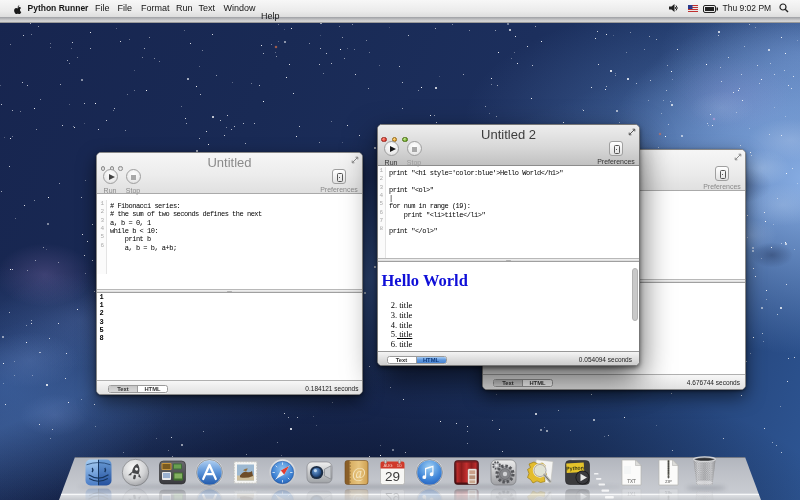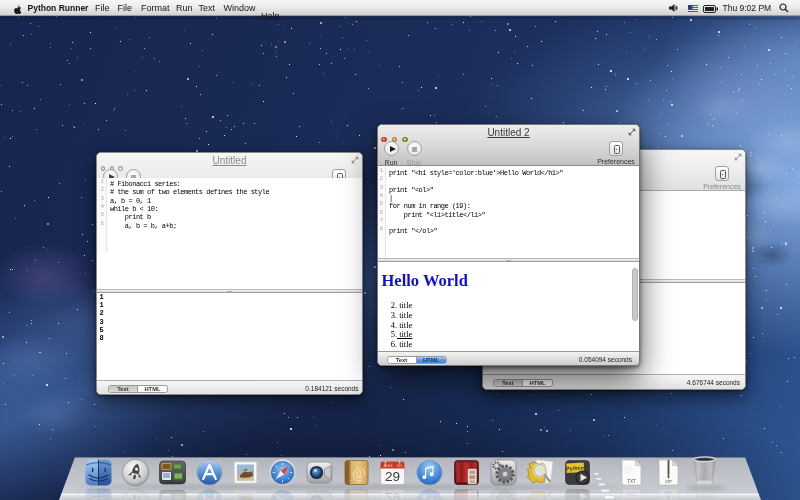--- a/index.html
+++ b/index.html
@@ -15,37 +15,37 @@
     radial-gradient(ellipse 380px 170px at 730px 120px, rgba(105,145,205,.45), rgba(105,145,205,0) 70%),
     radial-gradient(ellipse 240px 170px at 5px 385px, rgba(75,120,190,.5), rgba(75,120,190,0) 70%),
     radial-gradient(ellipse 600px 240px at 380px 545px, rgba(4,8,24,.8), rgba(4,8,24,0) 80%),
     linear-gradient(158deg, rgba(80,125,190,0) 40%, rgba(80,125,190,.22) 47%, rgba(90,135,200,.34) 52%, rgba(80,125,190,.2) 58%, rgba(80,125,190,0) 66%),
     linear-gradient(112deg, #17254f 0%, #192a55 30%, #1c2f5d 55%, #213d70 78%, #2e5694 100%);
 }
 .s1 { position:absolute; width:1px; height:1px; background:transparent; box-shadow:259px 85px 0 rgba(255,255,255,0.72), 58px 262px 0 rgba(255,255,255,0.49), 46px 249px 0 rgba(255,255,255,0.23), 347px 48px 0 rgba(255,255,255,0.27), 502px 451px 0 rgba(255,255,255,0.66), 781px 37px 0 rgba(255,255,255,0.89), 232px 82px 0 rgba(255,255,255,0.29), 247px 391px 0 rgba(255,255,255,0.34), 511px 187px 0 rgba(255,255,255,0.64), 50px 43px 0 rgba(255,255,255,0.36), 544px 212px 0 rgba(255,255,255,0.45), 468px 224px 0 rgba(255,255,255,0.44), 636px 337px 0 rgba(255,255,255,0.4), 784px 70px 0 rgba(255,255,255,0.53), 606px 86px 0 rgba(255,255,255,0.59), 31px 323px 0 rgba(255,255,255,0.81), 700px 160px 0 rgba(255,255,255,0.76), 475px 282px 0 rgba(255,255,255,0.56), 672px 450px 0 rgba(255,255,255,0.58), 49px 338px 0 rgba(255,255,255,0.72), 658px 147px 0 rgba(255,255,255,0.51), 535px 26px 0 rgba(255,255,255,0.57), 134px 70px 0 rgba(255,255,255,0.25), 615px 75px 0 rgba(255,255,255,0.4), 313px 416px 0 rgba(255,255,255,0.26), 440px 421px 0 rgba(255,255,255,0.86), 223px 207px 0 rgba(255,255,255,0.49), 186px 123px 0 rgba(255,255,255,0.59), 471px 137px 0 rgba(255,255,255,0.2), 335px 185px 0 rgba(255,255,255,0.65), 762px 333px 0 rgba(255,255,255,0.61), 541px 41px 0 rgba(255,255,255,0.92), 624px 417px 0 rgba(255,255,255,0.84), 319px 64px 0 rgba(255,255,255,0.71), 50px 47px 0 rgba(255,255,255,0.37), 130px 172px 0 rgba(255,255,255,0.24), 0px 85px 0 rgba(255,255,255,0.28), 291px 28px 0 rgba(255,255,255,0.9), 491px 84px 0 rgba(255,255,255,0.4), 278px 183px 0 rgba(255,255,255,0.3), 679px 472px 0 rgba(255,255,255,0.57), 69px 63px 0 rgba(255,255,255,0.47), 761px 258px 0 rgba(255,255,255,0.32), 435px 28px 0 rgba(255,255,255,0.62), 293px 93px 0 rgba(255,255,255,0.82), 649px 468px 0 rgba(255,255,255,0.88), 655px 356px 0 rgba(255,255,255,0.38), 284px 29px 0 rgba(255,255,255,0.22), 224px 135px 0 rgba(255,255,255,0.75), 765px 221px 0 rgba(255,255,255,0.95), 181px 106px 0 rgba(255,255,255,0.36), 499px 429px 0 rgba(255,255,255,0.87), 522px 383px 0 rgba(255,255,255,0.27), 728px 375px 0 rgba(255,255,255,0.8), 143px 378px 0 rgba(255,255,255,0.47), 777px 198px 0 rgba(255,255,255,0.52), 661px 466px 0 rgba(255,255,255,0.73), 439px 76px 0 rgba(255,255,255,0.21), 777px 314px 0 rgba(255,255,255,0.62), 747px 215px 0 rgba(255,255,255,0.9), 661px 113px 0 rgba(255,255,255,0.4), 234px 126px 0 rgba(255,255,255,0.67), 207px 208px 0 rgba(255,255,255,0.3), 728px 178px 0 rgba(255,255,255,0.57), 467px 431px 0 rgba(255,255,255,0.54), 401px 260px 0 rgba(255,255,255,0.62), 15px 218px 0 rgba(255,255,255,0.35), 3px 383px 0 rgba(255,255,255,0.34), 580px 271px 0 rgba(255,255,255,0.46), 415px 271px 0 rgba(255,255,255,0.83), 85px 273px 0 rgba(255,255,255,0.4), 222px 370px 0 rgba(255,255,255,0.61), 608px 435px 0 rgba(255,255,255,0.55), 404px 251px 0 rgba(255,255,255,0.75), 362px 261px 0 rgba(255,255,255,0.58), 753px 337px 0 rgba(255,255,255,0.9), 208px 273px 0 rgba(255,255,255,0.95), 672px 79px 0 rgba(255,255,255,0.3), 354px 49px 0 rgba(255,255,255,0.39), 58px 323px 0 rgba(255,255,255,0.83), 706px 460px 0 rgba(255,255,255,0.38), 319px 240px 0 rgba(255,255,255,0.99), 666px 90px 0 rgba(255,255,255,0.55), 412px 172px 0 rgba(255,255,255,0.36), 255px 347px 0 rgba(255,255,255,0.22), 352px 24px 0 rgba(255,255,255,0.47), 499px 251px 0 rgba(255,255,255,0.25), 212px 34px 0 rgba(255,255,255,0.82), 216px 75px 0 rgba(255,255,255,0.54), 735px 278px 0 rgba(255,255,255,0.76), 72px 42px 0 rgba(255,255,255,0.75), 340px 49px 0 rgba(255,255,255,0.95), 508px 384px 0 rgba(255,255,255,0.27), 422px 125px 0 rgba(255,255,255,0.29), 129px 39px 0 rgba(255,255,255,0.36), 250px 156px 0 rgba(255,255,255,0.81), 232px 246px 0 rgba(255,255,255,0.34), 278px 24px 0 rgba(255,255,255,0.4), 380px 445px 0 rgba(255,255,255,0.29), 346px 243px 0 rgba(255,255,255,0.87), 314px 249px 0 rgba(255,255,255,0.75), 786px 173px 0 rgba(255,255,255,0.87), 565px 308px 0 rgba(255,255,255,0.52), 278px 41px 0 rgba(255,255,255,0.3), 68px 402px 0 rgba(255,255,255,0.9), 226px 127px 0 rgba(255,255,255,0.43), 368px 88px 0 rgba(255,255,255,0.56), 211px 457px 0 rgba(255,255,255,0.98), 196px 459px 0 rgba(255,255,255,0.45), 1px 191px 0 rgba(255,255,255,0.58), 402px 108px 0 rgba(255,255,255,0.6), 4px 137px 0 rgba(255,255,255,0.27), 320px 35px 0 rgba(255,255,255,0.22), 243px 123px 0 rgba(255,255,255,0.67), 423px 360px 0 rgba(255,255,255,0.73), 703px 195px 0 rgba(255,255,255,0.46), 788px 85px 0 rgba(255,255,255,0.78), 515px 36px 0 rgba(255,255,255,0.87), 714px 304px 0 rgba(255,255,255,0.79), 650px 80px 0 rgba(255,255,255,0.62), 403px 399px 0 rgba(255,255,255,0.84), 467px 426px 0 rgba(255,255,255,0.75), 184px 30px 0 rgba(255,255,255,0.31), 289px 64px 0 rgba(255,255,255,0.87), 447px 304px 0 rgba(255,255,255,0.7), 545px 241px 0 rgba(255,255,255,0.2), 638px 359px 0 rgba(255,255,255,0.6), 527px 46px 0 rgba(255,255,255,0.79), 202px 50px 0 rgba(255,255,255,0.41), 583px 110px 0 rgba(255,255,255,0.79), 781px 243px 0 rgba(255,255,255,0.51), 383px 330px 0 rgba(255,255,255,0.81), 514px 52px 0 rgba(255,255,255,0.32), 203px 357px 0 rgba(255,255,255,0.44), 10px 44px 0 rgba(255,255,255,0.42), 413px 229px 0 rgba(255,255,255,0.57), 95px 426px 0 rgba(255,255,255,0.36), 749px 24px 0 rgba(255,255,255,0.57), 168px 450px 0 rgba(255,255,255,0.37), 113px 257px 0 rgba(255,255,255,0.96), 106px 392px 0 rgba(255,255,255,0.61), 563px 122px 0 rgba(255,255,255,0.92), 389px 27px 0 rgba(255,255,255,0.2), 393px 223px 0 rgba(255,255,255,0.44), 113px 174px 0 rgba(255,255,255,0.45), 672px 17px 0 rgba(255,255,255,0.8), 671px 71px 0 rgba(255,255,255,0.94), 570px 430px 0 rgba(255,255,255,0.43), 314px 474px 0 rgba(255,255,255,0.67), 342px 142px 0 rgba(255,255,255,0.24), 81px 399px 0 rgba(255,255,255,0.43), 199px 138px 0 rgba(255,255,255,0.61), 152px 187px 0 rgba(255,255,255,0.96), 707px 389px 0 rgba(255,255,255,0.7), 753px 268px 0 rgba(255,255,255,0.78), 40px 352px 0 rgba(255,255,255,0.56), 516px 147px 0 rgba(255,255,255,0.24), 741px 74px 0 rgba(255,255,255,0.58), 275px 153px 0 rgba(255,255,255,0.79), 781px 135px 0 rgba(255,255,255,0.72), 241px 272px 0 rgba(255,255,255,0.52), 134px 90px 0 rgba(255,255,255,0.37), 725px 244px 0 rgba(255,255,255,0.38), 154px 58px 0 rgba(255,255,255,0.47), 73px 126px 0 rgba(255,255,255,0.41), 456px 423px 0 rgba(255,255,255,0.8), 331px 257px 0 rgba(255,255,255,0.5), 271px 44px 0 rgba(255,255,255,0.42), 774px 74px 0 rgba(255,255,255,0.6), 199px 199px 0 rgba(255,255,255,0.56), 26px 342px 0 rgba(255,255,255,0.92), 470px 16px 0 rgba(255,255,255,0.51), 741px 395px 0 rgba(255,255,255,0.88), 199px 66px 0 rgba(255,255,255,0.32), 418px 329px 0 rgba(255,255,255,0.95), 518px 367px 0 rgba(255,255,255,0.57), 32px 375px 0 rgba(255,255,255,0.39), 516px 155px 0 rgba(255,255,255,0.3), 201px 308px 0 rgba(255,255,255,0.76), 90px 48px 0 rgba(255,255,255,0.62), 466px 194px 0 rgba(255,255,255,0.38), 481px 21px 0 rgba(255,255,255,0.44), 369px 456px 0 rgba(255,255,255,0.72), 380px 124px 0 rgba(255,255,255,0.4), 270px 209px 0 rgba(255,255,255,0.75), 158px 382px 0 rgba(255,255,255,0.79), 164px 461px 0 rgba(255,255,255,0.45), 185px 118px 0 rgba(255,255,255,0.81), 179px 207px 0 rgba(255,255,255,0.73), 759px 83px 0 rgba(255,255,255,0.51), 48px 197px 0 rgba(255,255,255,0.92), 707px 352px 0 rgba(255,255,255,1.0), 263px 101px 0 rgba(255,255,255,0.95), 597px 31px 0 rgba(255,255,255,0.73), 303px 188px 0 rgba(255,255,255,0.47), 135px 17px 0 rgba(255,255,255,0.42), 281px 455px 0 rgba(255,255,255,0.3), 166px 180px 0 rgba(255,255,255,0.86), 658px 214px 0 rgba(255,255,255,0.24), 379px 187px 0 rgba(255,255,255,0.94), 154px 183px 0 rgba(255,255,255,0.92), 24px 205px 0 rgba(255,255,255,0.85), 613px 35px 0 rgba(255,255,255,0.23), 50px 438px 0 rgba(255,255,255,0.41), 719px 172px 0 rgba(255,255,255,0.42), 766px 299px 0 rgba(255,255,255,0.41), 573px 161px 0 rgba(255,255,255,0.42), 3px 363px 0 rgba(255,255,255,0.93), 755px 27px 0 rgba(255,255,255,0.39), 380px 455px 0 rgba(255,255,255,0.96), 201px 213px 0 rgba(255,255,255,0.59), 742px 100px 0 rgba(255,255,255,0.84), 591px 394px 0 rgba(255,255,255,0.82), 262px 163px 0 rgba(255,255,255,0.49), 626px 52px 0 rgba(255,255,255,0.36), 602px 130px 0 rgba(255,255,255,0.25), 27px 270px 0 rgba(255,255,255,0.46), 67px 60px 0 rgba(255,255,255,0.6), 568px 221px 0 rgba(255,255,255,0.39), 333px 301px 0 rgba(255,255,255,0.74), 673px 151px 0 rgba(255,255,255,0.65), 196px 86px 0 rgba(255,255,255,0.91), 463px 166px 0 rgba(255,255,255,0.52), 794px 249px 0 rgba(255,255,255,0.39), 647px 316px 0 rgba(255,255,255,0.99), 82px 234px 0 rgba(255,255,255,0.86), 95px 103px 0 rgba(255,255,255,0.98), 467px 443px 0 rgba(255,255,255,0.5), 359px 135px 0 rgba(255,255,255,0.82), 757px 65px 0 rgba(255,255,255,0.68), 496px 116px 0 rgba(255,255,255,0.49), 113px 110px 0 rgba(255,255,255,0.4), 480px 315px 0 rgba(255,255,255,0.36), 9px 166px 0 rgba(255,255,255,0.74), 148px 159px 0 rgba(255,255,255,0.36), 636px 268px 0 rgba(255,255,255,0.25), 81px 197px 0 rgba(255,255,255,0.64), 511px 58px 0 rgba(255,255,255,0.33), 556px 204px 0 rgba(255,255,255,0.43), 246px 454px 0 rgba(255,255,255,0.45), 286px 207px 0 rgba(255,255,255,0.89), 797px 183px 0 rgba(255,255,255,0.36), 582px 109px 0 rgba(255,255,255,0.2), 721px 211px 0 rgba(255,255,255,0.86), 12px 269px 0 rgba(255,255,255,0.71), 728px 57px 0 rgba(255,255,255,0.7), 297px 248px 0 rgba(255,255,255,0.32), 227px 255px 0 rgba(255,255,255,0.94), 87px 241px 0 rgba(255,255,255,0.84), 774px 107px 0 rgba(255,255,255,0.3), 741px 194px 0 rgba(255,255,255,0.92), 496px 394px 0 rgba(255,255,255,0.33), 178px 202px 0 rgba(255,255,255,0.88), 663px 100px 0 rgba(255,255,255,0.37), 320px 254px 0 rgba(255,255,255,0.51), 98px 129px 0 rgba(255,255,255,0.78), 718px 35px 0 rgba(255,255,255,0.65), 606px 34px 0 rgba(255,255,255,0.87), 94px 291px 0 rgba(255,255,255,0.64), 502px 157px 0 rgba(255,255,255,0.54), 466px 211px 0 rgba(255,255,255,0.73), 357px 217px 0 rgba(255,255,255,0.22), 495px 241px 0 rgba(255,255,255,0.39), 379px 65px 0 rgba(255,255,255,0.3), 344px 58px 0 rgba(255,255,255,0.55), 408px 35px 0 rgba(255,255,255,0.71), 66px 353px 0 rgba(255,255,255,0.82), 43px 247px 0 rgba(255,255,255,0.5), 761px 79px 0 rgba(255,255,255,0.89), 785px 242px 0 rgba(255,255,255,0.97), 733px 92px 0 rgba(255,255,255,0.83), 744px 46px 0 rgba(255,255,255,0.48), 605px 89px 0 rgba(255,255,255,0.92), 220px 390px 0 rgba(255,255,255,0.31), 736px 112px 0 rgba(255,255,255,0.41), 405px 162px 0 rgba(255,255,255,0.23), 146px 90px 0 rgba(255,255,255,0.95), 544px 427px 0 rgba(255,255,255,0.33), 92px 260px 0 rgba(255,255,255,0.71), 288px 417px 0 rgba(255,255,255,0.64), 706px 64px 0 rgba(255,255,255,0.99), 504px 197px 0 rgba(255,255,255,0.84), 212px 471px 0 rgba(255,255,255,0.66), 612px 219px 0 rgba(255,255,255,0.34), 595px 38px 0 rgba(255,255,255,0.86), 203px 309px 0 rgba(255,255,255,0.99), 27px 85px 0 rgba(255,255,255,0.69), 346px 251px 0 rgba(255,255,255,0.92), 106px 120px 0 rgba(255,255,255,0.72), 18px 17px 0 rgba(255,255,255,0.48), 85px 180px 0 rgba(255,255,255,0.38), 467px 286px 0 rgba(255,255,255,0.36), 499px 234px 0 rgba(255,255,255,0.31), 749px 128px 0 rgba(255,255,255,0.32), 77px 309px 0 rgba(255,255,255,0.9), 626px 200px 0 rgba(255,255,255,0.41), 9px 312px 0 rgba(255,255,255,0.65), 280px 312px 0 rgba(255,255,255,0.56), 750px 353px 0 rgba(255,255,255,0.4), 35px 260px 0 rgba(255,255,255,0.52), 190px 43px 0 rgba(255,255,255,0.82), 10px 269px 0 rgba(255,255,255,0.95), 114px 108px 0 rgba(255,255,255,0.69), 406px 310px 0 rgba(255,255,255,0.85), 140px 158px 0 rgba(255,255,255,0.44), 39px 424px 0 rgba(255,255,255,0.83), 5px 404px 0 rgba(255,255,255,0.8), 593px 224px 0 rgba(255,255,255,0.38), 84px 123px 0 rgba(255,255,255,0.23), 268px 360px 0 rgba(255,255,255,0.76), 569px 138px 0 rgba(255,255,255,0.64), 514px 459px 0 rgba(255,255,255,0.37), 12px 136px 0 rgba(255,255,255,0.39), 704px 167px 0 rgba(255,255,255,0.39), 726px 305px 0 rgba(255,255,255,0.75), 532px 465px 0 rgba(255,255,255,0.58), 558px 410px 0 rgba(255,255,255,0.55), 456px 157px 0 rgba(255,255,255,0.37), 498px 52px 0 rgba(255,255,255,0.93), 116px 28px 0 rgba(255,255,255,0.29), 743px 174px 0 rgba(255,255,255,0.31), 23px 35px 0 rgba(255,255,255,0.75), 472px 183px 0 rgba(255,255,255,0.85), 656px 425px 0 rgba(255,255,255,0.25), 90px 32px 0 rgba(255,255,255,0.88), 650px 307px 0 rgba(255,255,255,0.86), 505px 148px 0 rgba(255,255,255,0.28), 339px 26px 0 rgba(255,255,255,0.41), 771px 247px 0 rgba(255,255,255,0.88), 495px 30px 0 rgba(255,255,255,0.53), 349px 371px 0 rgba(255,255,255,0.48), 430px 115px 0 rgba(255,255,255,0.89), 393px 242px 0 rgba(255,255,255,0.84), 148px 243px 0 rgba(255,255,255,0.48), 665px 136px 0 rgba(255,255,255,0.96), 227px 115px 0 rgba(255,255,255,0.76), 399px 66px 0 rgba(255,255,255,0.71), 65px 378px 0 rgba(255,255,255,0.76), 502px 179px 0 rgba(255,255,255,0.52), 316px 425px 0 rgba(255,255,255,0.27), 20px 111px 0 rgba(255,255,255,0.41), 721px 246px 0 rgba(255,255,255,0.5), 707px 123px 0 rgba(255,255,255,0.57), 425px 362px 0 rgba(255,255,255,0.8), 279px 166px 0 rgba(255,255,255,0.32), 674px 320px 0 rgba(255,255,255,0.79), 136px 217px 0 rgba(255,255,255,0.82), 463px 74px 0 rgba(255,255,255,0.57), 708px 125px 0 rgba(255,255,255,0.35), 125px 130px 0 rgba(255,255,255,0.46), 418px 90px 0 rgba(255,255,255,0.46), 770px 63px 0 rgba(255,255,255,0.51), 787px 381px 0 rgba(255,255,255,0.79), 157px 309px 0 rgba(255,255,255,0.29), 165px 194px 0 rgba(255,255,255,0.23), 323px 73px 0 rgba(255,255,255,0.42), 199px 232px 0 rgba(255,255,255,0.46), 306px 210px 0 rgba(255,255,255,0.65), 751px 155px 0 rgba(255,255,255,0.57), 491px 78px 0 rgba(255,255,255,0.89), 299px 126px 0 rgba(255,255,255,0.74), 122px 204px 0 rgba(255,255,255,0.85), 271px 285px 0 rgba(255,255,255,0.64), 620px 149px 0 rgba(255,255,255,0.56), 216px 18px 0 rgba(255,255,255,0.43), 792px 168px 0 rgba(255,255,255,0.6), 720px 188px 0 rgba(255,255,255,0.93), 286px 77px 0 rgba(255,255,255,0.9), 129px 241px 0 rgba(255,255,255,0.69), 786px 284px 0 rgba(255,255,255,0.73), 30px 23px 0 rgba(255,255,255,0.61), 656px 39px 0 rgba(255,255,255,0.58), 69px 104px 0 rgba(255,255,255,0.3), 264px 165px 0 rgba(255,255,255,0.43), 630px 32px 0 rgba(255,255,255,0.44), 206px 131px 0 rgba(255,255,255,0.8), 283px 213px 0 rgba(255,255,255,0.9), 105px 261px 0 rgba(255,255,255,0.69), 598px 189px 0 rgba(255,255,255,0.57), 77px 57px 0 rgba(255,255,255,0.41), 142px 57px 0 rgba(255,255,255,0.43), 449px 235px 0 rgba(255,255,255,0.82), 677px 49px 0 rgba(255,255,255,0.83), 149px 37px 0 rgba(255,255,255,0.49), 469px 30px 0 rgba(255,255,255,0.44), 319px 250px 0 rgba(255,255,255,0.56), 331px 121px 0 rgba(255,255,255,0.36), 704px 278px 0 rgba(255,255,255,0.77), 319px 142px 0 rgba(255,255,255,0.5), 523px 202px 0 rgba(255,255,255,0.5), 699px 221px 0 rgba(255,255,255,0.44), 647px 208px 0 rgba(255,255,255,0.46), 237px 229px 0 rgba(255,255,255,0.35), 350px 290px 0 rgba(255,255,255,0.47), 403px 274px 0 rgba(255,255,255,0.87), 631px 167px 0 rgba(255,255,255,0.9), 205px 266px 0 rgba(255,255,255,0.57), 527px 190px 0 rgba(255,255,255,0.48), 543px 188px 0 rgba(255,255,255,0.94), 533px 141px 0 rgba(255,255,255,0.55), 710px 114px 0 rgba(255,255,255,0.73), 555px 290px 0 rgba(255,255,255,0.43), 532px 65px 0 rgba(255,255,255,0.72), 526px 227px 0 rgba(255,255,255,0.86), 185px 260px 0 rgba(255,255,255,0.52), 320px 48px 0 rgba(255,255,255,0.65), 1px 104px 0 rgba(255,255,255,0.74), 598px 64px 0 rgba(255,255,255,0.81), 355px 74px 0 rgba(255,255,255,0.79), 591px 149px 0 rgba(255,255,255,0.65), 496px 195px 0 rgba(255,255,255,0.8), 615px 73px 0 rgba(255,255,255,0.31), 84px 103px 0 rgba(255,255,255,0.68), 769px 134px 0 rgba(255,255,255,0.54), 446px 285px 0 rgba(255,255,255,0.68), 236px 231px 0 rgba(255,255,255,0.94), 635px 129px 0 rgba(255,255,255,0.41), 369px 52px 0 rgba(255,255,255,0.38), 357px 257px 0 rgba(255,255,255,0.76), 335px 287px 0 rgba(255,255,255,0.42), 200px 94px 0 rgba(255,255,255,0.67), 712px 125px 0 rgba(255,255,255,0.84), 750px 152px 0 rgba(255,255,255,0.88), 711px 151px 0 rgba(255,255,255,0.41), 60px 84px 0 rgba(255,255,255,0.6), 12px 110px 0 rgba(255,255,255,0.62), 269px 224px 0 rgba(255,255,255,0.67), 426px 196px 0 rgba(255,255,255,0.68), 331px 63px 0 rgba(255,255,255,0.68), 38px 26px 0 rgba(255,255,255,0.52), 184px 231px 0 rgba(255,255,255,0.4), 351px 214px 0 rgba(255,255,255,0.57), 644px 49px 0 rgba(255,255,255,0.41), 220px 120px 0 rgba(255,255,255,0.66), 159px 175px 0 rgba(255,255,255,0.76), 522px 248px 0 rgba(255,255,255,0.35), 542px 222px 0 rgba(255,255,255,0.84), 120px 41px 0 rgba(255,255,255,0.79), 517px 63px 0 rgba(255,255,255,0.87), 574px 191px 0 rgba(255,255,255,0.79), 489px 113px 0 rgba(255,255,255,0.33), 274px 194px 0 rgba(255,255,255,0.42), 144px 48px 0 rgba(255,255,255,0.62), 773px 224px 0 rgba(255,255,255,0.31), 301px 210px 0 rgba(255,255,255,0.36), 636px 83px 0 rgba(255,255,255,0.59), 634px 264px 0 rgba(255,255,255,0.35), 654px 265px 0 rgba(255,255,255,0.85), 619px 122px 0 rgba(255,255,255,0.5), 36px 129px 0 rgba(255,255,255,0.5), 127px 284px 0 rgba(255,255,255,0.87), 648px 100px 0 rgba(255,255,255,0.38), 342px 37px 0 rgba(255,255,255,0.53), 485px 106px 0 rgba(255,255,255,0.52), 262px 251px 0 rgba(255,255,255,0.32), 651px 189px 0 rgba(255,255,255,0.66), 555px 21px 0 rgba(255,255,255,0.86), 231px 129px 0 rgba(255,255,255,0.63), 721px 81px 0 rgba(255,255,255,0.64), 793px 76px 0 rgba(255,255,255,0.72), 131px 177px 0 rgba(255,255,255,0.58), 452px 24px 0 rgba(255,255,255,0.43), 720px 67px 0 rgba(255,255,255,0.5), 791px 88px 0 rgba(255,255,255,0.68), 345px 17px 0 rgba(255,255,255,0.72), 402px 282px 0 rgba(255,255,255,0.93), 59px 183px 0 rgba(255,255,255,0.52), 106px 276px 0 rgba(255,255,255,0.36), 402px 82px 0 rgba(255,255,255,0.67), 167px 259px 0 rgba(255,255,255,0.58), 161px 243px 0 rgba(255,255,255,0.39), 591px 87px 0 rgba(255,255,255,0.85), 205px 201px 0 rgba(255,255,255,0.74), 404px 263px 0 rgba(255,255,255,0.65), 188px 165px 0 rgba(255,255,255,0.75), 337px 165px 0 rgba(255,255,255,0.35), 200px 234px 0 rgba(255,255,255,0.52), 151px 241px 0 rgba(255,255,255,0.32), 31px 34px 0 rgba(255,255,255,0.42), 40px 99px 0 rgba(255,255,255,0.47), 739px 88px 0 rgba(255,255,255,0.68), 236px 222px 0 rgba(255,255,255,0.37), 276px 56px 0 rgba(255,255,255,0.5), 208px 144px 0 rgba(255,255,255,0.91), 22px 82px 0 rgba(255,255,255,0.7), 668px 124px 0 rgba(255,255,255,0.53), 254px 123px 0 rgba(255,255,255,0.65), 624px 22px 0 rgba(255,255,255,0.41), 178px 192px 0 rgba(255,255,255,0.79), 56px 16px 0 rgba(255,255,255,0.37), 349px 212px 0 rgba(255,255,255,0.93), 296px 136px 0 rgba(255,255,255,0.87), 614px 273px 0 rgba(255,255,255,0.47), 570px 246px 0 rgba(255,255,255,0.48), 195px 280px 0 rgba(255,255,255,0.44), 261px 45px 0 rgba(255,255,255,0.87), 497px 85px 0 rgba(255,255,255,0.59), 356px 21px 0 rgba(255,255,255,0.78), 62px 125px 0 rgba(255,255,255,0.78), 226px 233px 0 rgba(255,255,255,0.89), 563px 137px 0 rgba(255,255,255,0.9), 257px 299px 0 rgba(255,255,255,0.69), 428px 264px 0 rgba(255,255,255,0.37), 229px 236px 0 rgba(255,255,255,0.34), 740px 145px 0 rgba(255,255,255,0.62), 797px 40px 0 rgba(255,255,255,0.31), 450px 196px 0 rgba(255,255,255,0.86), 154px 267px 0 rgba(255,255,255,0.73), 463px 22px 0 rgba(255,255,255,0.82), 174px 206px 0 rgba(255,255,255,0.95), 10px 138px 0 rgba(255,255,255,0.91), 230px 254px 0 rgba(255,255,255,0.83), 553px 300px 0 rgba(255,255,255,0.76), 84px 255px 0 rgba(255,255,255,0.79), 309px 43px 0 rgba(255,255,255,0.47), 421px 87px 0 rgba(255,255,255,0.94), 127px 94px 0 rgba(255,255,255,0.38), 599px 251px 0 rgba(255,255,255,0.46), 313px 268px 0 rgba(255,255,255,0.69), 174px 299px 0 rgba(255,255,255,0.8), 245px 143px 0 rgba(255,255,255,0.63), 508px 146px 0 rgba(255,255,255,0.4), 263px 53px 0 rgba(255,255,255,0.63), 491px 187px 0 rgba(255,255,255,0.35), 445px 238px 0 rgba(255,255,255,0.67), 270px 239px 0 rgba(255,255,255,0.56), 635px 19px 0 rgba(255,255,255,0.36), 366px 40px 0 rgba(255,255,255,0.43), 747px 237px 0 rgba(255,255,255,0.49), 92px 224px 0 rgba(255,255,255,0.76), 139px 174px 0 rgba(255,255,255,0.72), 71px 48px 0 rgba(255,255,255,0.32), 670px 101px 0 rgba(255,255,255,0.52), 34px 200px 0 rgba(255,255,255,0.46), 434px 115px 0 rgba(255,255,255,0.53), 34px 108px 0 rgba(255,255,255,0.89), 755px 276px 0 rgba(255,255,255,0.85), 649px 194px 0 rgba(255,255,255,0.69), 575px 289px 0 rgba(255,255,255,0.69), 446px 223px 0 rgba(255,255,255,0.85), 427px 22px 0 rgba(255,255,255,0.69), 275px 52px 0 rgba(255,255,255,0.33), 427px 287px 0 rgba(255,255,255,0.66), 667px 65px 0 rgba(255,255,255,0.51), 764px 212px 0 rgba(255,255,255,0.77), 236px 206px 0 rgba(255,255,255,0.52), 159px 61px 0 rgba(255,255,255,0.41), 74px 127px 0 rgba(255,255,255,0.86), 436px 122px 0 rgba(255,255,255,0.72), 738px 90px 0 rgba(255,255,255,0.9), 785px 116px 0 rgba(255,255,255,0.34), 545px 277px 0 rgba(255,255,255,0.54), 251px 83px 0 rgba(255,255,255,0.38), 531px 98px 0 rgba(255,255,255,0.91), 326px 53px 0 rgba(255,255,255,0.73), 785px 53px 0 rgba(255,255,255,0.93), 529px 234px 0 rgba(255,255,255,0.91), 438px 168px 0 rgba(255,255,255,0.39), 329px 173px 0 rgba(255,255,255,0.47), 347px 125px 0 rgba(255,255,255,0.84), 276px 271px 0 rgba(255,255,255,0.45), 521px 158px 0 rgba(255,255,255,0.5), 624px 297px 0 rgba(255,255,255,0.38), 649px 36px 0 rgba(255,255,255,0.53), 766px 290px 0 rgba(255,255,255,0.9), 284px 413px 0 rgba(255,255,255,0.79), 52px 429px 0 rgba(255,255,255,0.65), 746px 361px 0 rgba(255,255,255,0.6), 610px 369px 0 rgba(255,255,255,0.65), 173px 288px 0 rgba(255,255,255,0.37), 788px 358px 0 rgba(255,255,255,0.74), 776px 445px 0 rgba(255,255,255,0.55), 231px 390px 0 rgba(255,255,255,0.67), 578px 286px 0 rgba(255,255,255,0.28), 26px 325px 0 rgba(255,255,255,0.47), 297px 417px 0 rgba(255,255,255,0.67), 227px 343px 0 rgba(255,255,255,0.74), 553px 286px 0 rgba(255,255,255,0.43), 659px 377px 0 rgba(255,255,255,0.36), 332px 402px 0 rgba(255,255,255,0.35), 203px 431px 0 rgba(255,255,255,0.46), 330px 458px 0 rgba(255,255,255,0.78), 243px 280px 0 rgba(255,255,255,0.34), 780px 406px 0 rgba(255,255,255,0.38), 723px 438px 0 rgba(255,255,255,0.64), 14px 375px 0 rgba(255,255,255,0.37), 205px 351px 0 rgba(255,255,255,0.47), 707px 347px 0 rgba(255,255,255,0.34), 125px 363px 0 rgba(255,255,255,0.4), 671px 393px 0 rgba(255,255,255,0.65), 142px 382px 0 rgba(255,255,255,0.63), 39px 352px 0 rgba(255,255,255,0.62), 123px 452px 0 rgba(255,255,255,0.37), 94px 404px 0 rgba(255,255,255,0.79), 619px 376px 0 rgba(255,255,255,0.43), 172px 292px 0 rgba(255,255,255,0.37), 503px 325px 0 rgba(255,255,255,0.79), 125px 324px 0 rgba(255,255,255,0.47), 763px 341px 0 rgba(255,255,255,0.35), 580px 296px 0 rgba(255,255,255,0.51), 172px 456px 0 rgba(255,255,255,0.49), 405px 452px 0 rgba(255,255,255,0.61), 794px 357px 0 rgba(255,255,255,0.73), 348px 330px 0 rgba(255,255,255,0.78), 498px 306px 0 rgba(255,255,255,0.56), 553px 304px 0 rgba(255,255,255,0.52), 355px 313px 0 rgba(255,255,255,0.63), 390px 387px 0 rgba(255,255,255,0.54), 492px 420px 0 rgba(255,255,255,0.52), 772px 442px 0 rgba(255,255,255,0.5), 97px 368px 0 rgba(255,255,255,0.46), 711px 337px 0 rgba(255,255,255,0.28), 156px 438px 0 rgba(255,255,255,0.32), 728px 357px 0 rgba(255,255,255,0.55), 604px 436px 0 rgba(255,255,255,0.31), 471px 314px 0 rgba(255,255,255,0.78), 617px 326px 0 rgba(255,255,255,0.44), 781px 452px 0 rgba(255,255,255,0.67), 31px 320px 0 rgba(255,255,255,0.58), 165px 373px 0 rgba(255,255,255,0.25), 369px 366px 0 rgba(255,255,255,0.71), 277px 442px 0 rgba(255,255,255,0.38), 14px 361px 0 rgba(255,255,255,0.34), 764px 428px 0 rgba(255,255,255,0.76), 171px 437px 0 rgba(255,255,255,0.75); }
 .s2 { position:absolute; width:1.5px; height:1.5px; border-radius:50%; background:transparent; box-shadow:319px 367px 0 rgba(255,255,255,0.83), 400px 297px 0 rgba(255,255,255,0.7), 113px 284px 0 rgba(255,255,255,0.67), 593px 419px 0 rgba(255,255,255,0.69), 459px 349px 0 rgba(255,255,255,0.68), 183px 337px 0 rgba(255,255,255,0.93), 619px 327px 0 rgba(255,255,255,0.92), 544px 301px 0 rgba(255,255,255,0.7), 250px 295px 0 rgba(255,255,255,0.5), 336px 363px 0 rgba(255,255,255,0.84), 504px 127px 0 rgba(255,255,255,0.68), 364px 292px 0 rgba(255,255,255,0.68), 540px 429px 0 rgba(255,255,255,0.55), 524px 362px 0 rgba(255,255,255,0.66), 392px 449px 0 rgba(255,255,255,0.47), 435px 87px 0 rgba(255,255,255,0.88), 752px 247px 0 rgba(255,255,255,0.51), 460px 256px 0 rgba(255,255,255,0.84), 410px 300px 0 rgba(255,255,255,0.91), 417px 198px 0 rgba(255,255,255,0.97), 168px 320px 0 rgba(255,255,255,0.67), 610px 70px 0 rgba(255,255,255,0.99), 284px 41px 0 rgba(255,255,255,0.6), 320px 22px 0 rgba(255,255,255,0.68), 336px 326px 0 rgba(255,255,255,0.64), 212px 116px 0 rgba(255,255,255,0.86), 752px 250px 0 rgba(255,255,255,0.57), 641px 190px 0 rgba(255,255,255,0.57), 103px 361px 0 rgba(255,255,255,0.9), 507px 224px 0 rgba(255,255,255,0.76), 181px 444px 0 rgba(255,255,255,0.64), 511px 380px 0 rgba(255,255,255,0.9), 374px 147px 0 rgba(255,255,255,0.75), 100px 386px 0 rgba(255,255,255,0.65), 681px 135px 0 rgba(255,255,255,0.66), 203px 205px 0 rgba(255,255,255,0.55), 2px 336px 0 rgba(255,255,255,0.6), 196px 150px 0 rgba(255,255,255,0.71), 343px 299px 0 rgba(255,255,255,0.81), 290px 428px 0 rgba(255,255,255,0.92), 46px 384px 0 rgba(255,255,255,0.95), 627px 78px 0 rgba(255,255,255,0.91), 507px 23px 0 rgba(255,255,255,0.46), 761px 307px 0 rgba(255,255,255,0.59), 81px 79px 0 rgba(255,255,255,0.58), 621px 170px 0 rgba(255,255,255,0.53), 723px 368px 0 rgba(255,255,255,0.54), 713px 286px 0 rgba(255,255,255,0.88), 535px 413px 0 rgba(255,255,255,0.88), 671px 104px 0 rgba(255,255,255,0.83), 425px 345px 0 rgba(255,255,255,0.69), 706px 262px 0 rgba(255,255,255,0.6), 187px 78px 0 rgba(255,255,255,0.72), 47px 223px 0 rgba(255,255,255,0.53), 393px 237px 0 rgba(255,255,255,0.75), 690px 19px 0 rgba(255,255,255,0.91), 374px 266px 0 rgba(255,255,255,0.82), 672px 182px 0 rgba(255,255,255,0.68), 768px 49px 0 rgba(255,255,255,0.8), 509px 29px 0 rgba(255,255,255,0.79), 546px 430px 0 rgba(255,255,255,0.63), 785px 243px 0 rgba(255,255,255,0.72), 718px 31px 0 rgba(255,255,255,0.85), 500px 166px 0 rgba(255,255,255,0.92), 293px 227px 0 rgba(255,255,255,0.74), 616px 110px 0 rgba(255,255,255,0.69), 338px 262px 0 rgba(255,255,255,0.9), 234px 384px 0 rgba(255,255,255,0.67), 403px 137px 0 rgba(255,255,255,0.73), 780px 307px 0 rgba(255,255,255,0.89), 275px 46px 1px rgba(230,120,70,0.95), 659px 133px 1px rgba(220,120,90,0.85), 713px 118px 1px rgba(200,160,220,0.8); }
 
 
-#menubar { position:absolute; left:0; top:0; width:800px; height:16px;
+#menubar { position:absolute; left:0; top:0; width:800px; height:23px;
   background:linear-gradient(#f7f7f7, #ebebeb 50%, #d2d2d2);
   border-bottom:1px solid #9a9a9a;
   font-size:9px; color:#151515; }
 #menubar .mi { position:absolute; top:0; line-height:16px; white-space:nowrap; }
 #menushadow { position:absolute; left:0; top:17px; width:800px; height:4px; background:linear-gradient(rgba(10,15,30,.3), rgba(10,15,30,0)); }
 
 
 .window { position:absolute; border-radius:5px; background:#fff;
   box-shadow: 0 2px 4px rgba(0,0,0,.5), 0 14px 32px rgba(0,0,0,.65);
   border:1px solid #777; overflow:hidden; }
 .window.inactive { box-shadow: 0 1px 3px rgba(0,0,0,.5), 0 7px 18px rgba(0,0,0,.55); border-color:#888; }
 .chrome { position:absolute; left:0; top:0; right:0;
   background:linear-gradient(#ededed, #d8d8d8 55%, #c1c1c1);
   border-bottom:1px solid #8c8c8c; }
 .inactive .chrome { background:linear-gradient(#f6f6f6, #ececec 55%, #e0e0e0); border-bottom-color:#aaa; }
-.title { position:absolute; width:100%; text-align:center; font-size:10px; color:#3c3c3c; top:2px;text-decoration:underline; }
+.title { position:absolute; width:100%; text-align:center; font-size:13px; color:#3c3c3c; top:2px; }
 .inactive .title { color:#8b8b8b; }
 .lights { position:absolute; left:3px; top:3.4px; }
 .lights i { display:inline-block; width:5.5px; height:5.5px; border-radius:50%; margin-right:5px; }
 .lights .r { background:radial-gradient(circle at 35% 30%, #ff9a8a, #e7493c 60%, #b01e12); border:.5px solid #9c2018;}
 .lights .y { background:radial-gradient(circle at 35% 30%, #ffe9a0, #eda93e 60%, #c07d10); border:.5px solid #99690f;}
 .lights .g { background:radial-gradient(circle at 35% 30%, #d2f0a0, #7cb83e 60%, #4f8a14); border:.5px solid #49700d;}
 .inactive .lights i { width:4.4px; height:4.4px; background:#ececec; border:1px solid #8e8e8e; margin-right:4.2px; box-shadow:inset 0 .6px 1px rgba(0,0,0,.18); }
 .inactive .lights { left:4px; top:3.8px; }
 .zoomico { position:absolute; right:3px; top:2.5px; width:8px; height:8px; }
 .toolbtn { position:absolute; text-align:center; }
@@ -172,32 +172,32 @@
     <div class="toolbtn dis" style="left:25px; top:16px; width:22px;">
         <div class="circ">
           <div class="stopsq"></div>
         </div>
         <div class="lbl">Stop</div>
       </div>
     <div class="prefbtn" style="right:0px; top:16px;">
         <div class="prefico"></div>
         <div class="lbl">Preferences</div>
       </div>
-    <div class="codearea" style="top:25px; height:74px;">
+    <div class="codearea" style="top:47px; height:74px;">
       <div class="gutterln" style="width:9.5px;">
           <div>1</div>
           <div>2</div>
           <div>3</div>
           <div>4</div>
           <div>5</div>
           <div>6</div>
         </div>
       <div class="codelines" style="left:13px; top:2px;">
         <div># Fibonacci series:</div>
-        <div># the sum of two elements defines the style</div>
+        <div># the sum of two seconds defines the next</div>
         <div>a, b = 0, 1</div>
         <div>while b &lt; 10:</div>
         <div>    print b</div>
         <div>    a, b = b, a+b;</div>
       </div>
     </div>
     <div class="splitter" style="top:136px;"></div>
     <div class="outputarea" style="top:139.5px; bottom:14px; font-family:'Liberation Mono',monospace; font-size:7px; font-weight:bold;">
       <div style="padding-left:2.5px; line-height:8.35px;">1<br>1<br>2<br>3<br>5<br>8</div>
     </div>

